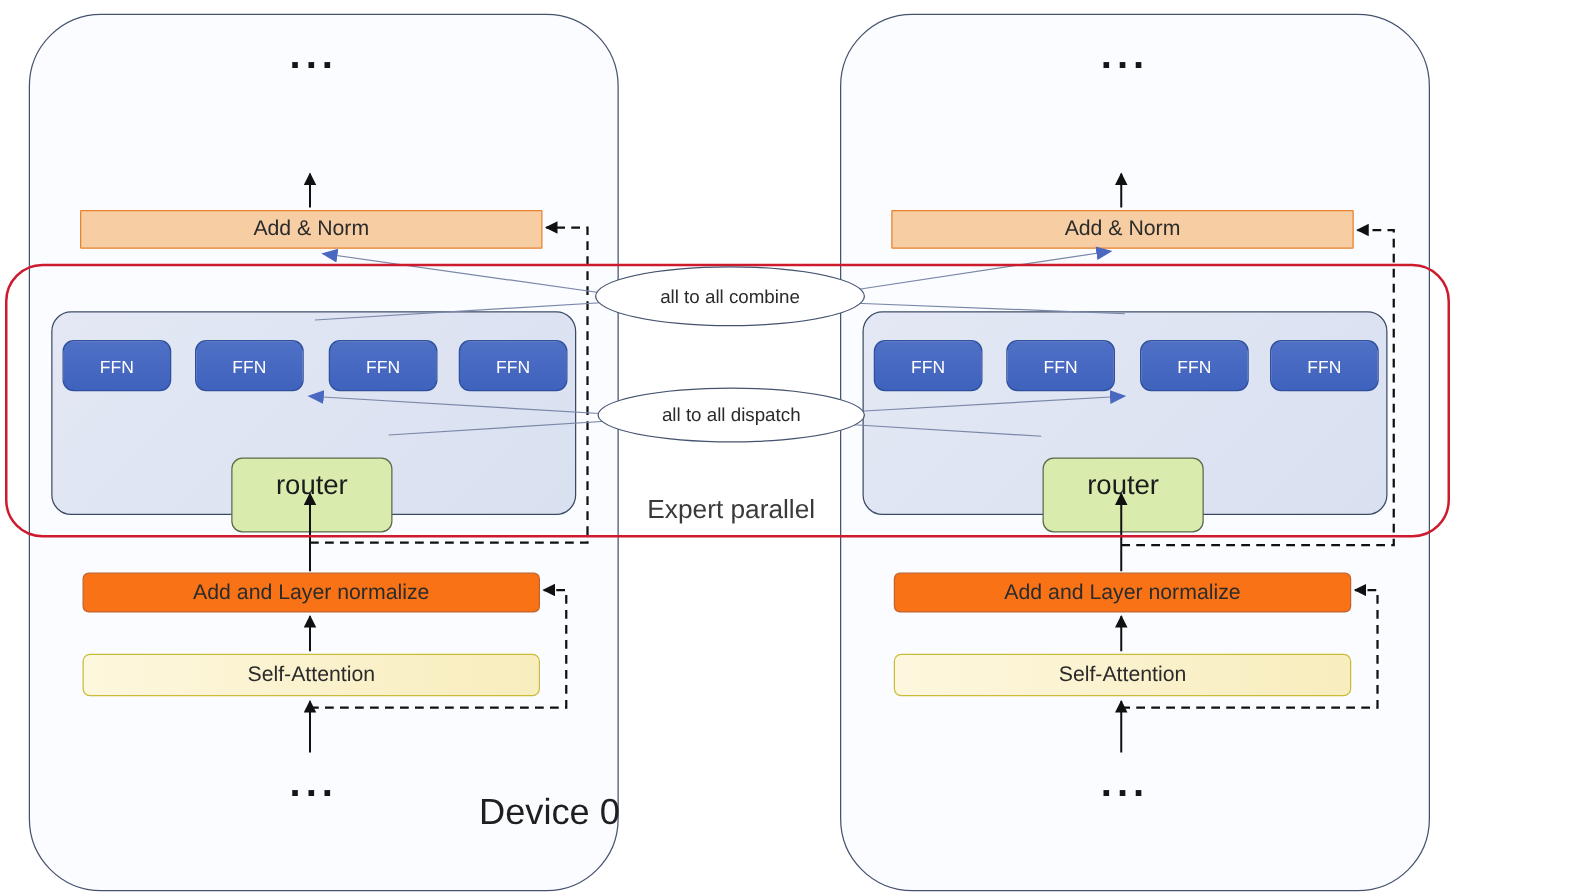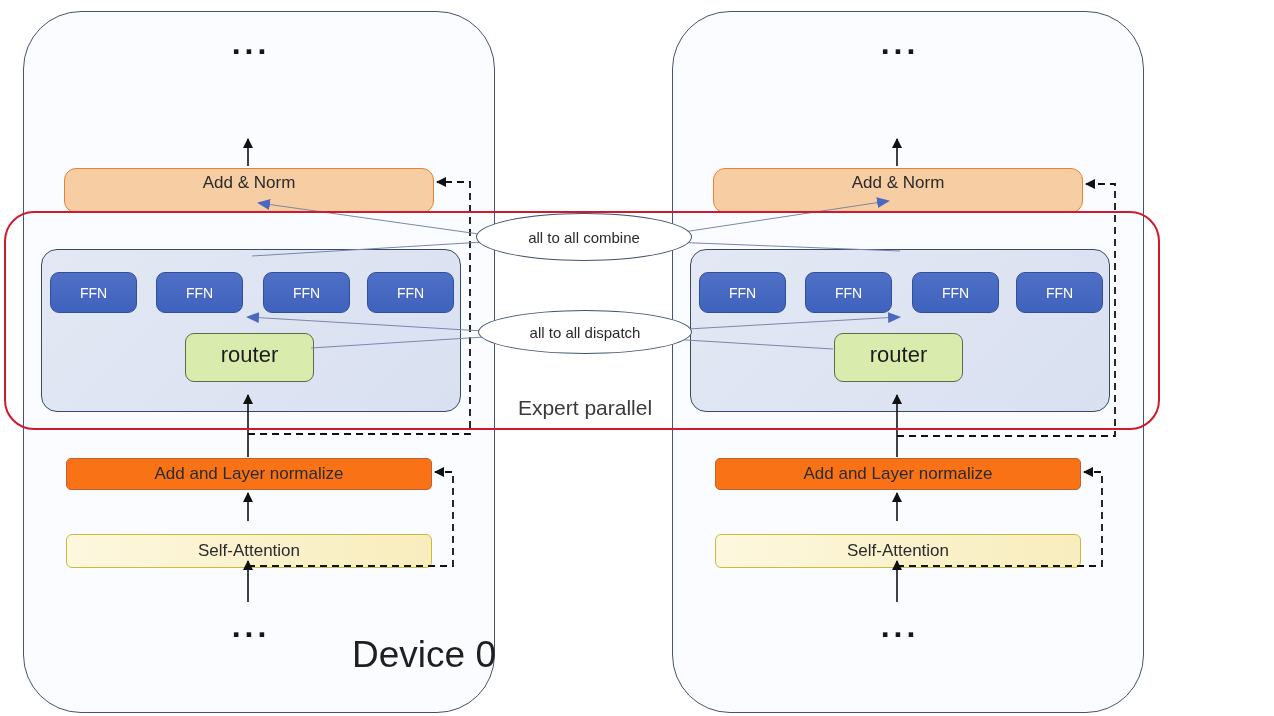--- a/index.html
+++ b/index.html
@@ -23,52 +23,52 @@
     line-height:34px; height:34px;
   }
   .dots.top { top:14px; }
   .dots.bottom { top:597px; }
 
   .box {
     position:absolute; box-sizing:border-box; text-align:center;
     font-size:17px; color:#2b2b2b;
   }
   .add-norm {
-    left:40px; top:156px; width:370px; height:45px; line-height:28px;
-    background:#f7cda3; border:1.8px solid #e8822f; border-radius:12px;
+    left:40px; top:156px; width:370px; height:31px; line-height:28px;
+    background:#f7cda3; border:1.8px solid #e8822f; border-radius:1px;
   }
   .add-layer {
     left:42px; top:446px; width:366px; height:32px; line-height:29px;
     background:#f97316; border:1.8px solid #c0632f; border-radius:5px;
   }
   .self-attn {
-    left:42px; top:522px; width:366px; height:34px; line-height:31px;
+    left:42px; top:511px; width:366px; height:34px; line-height:31px;
     background:linear-gradient(90deg,#fdf7de,#f8edbd);
     border:1.8px solid #c9bc39; border-radius:6px;
   }
   .expert {
     position:absolute; left:17px; top:237px; width:420px; height:163px;
     background:linear-gradient(135deg,#e3e8f4,#d9e0f0);
     border:1.6px solid #3a4a66; border-radius:16px; box-sizing:border-box;
   }
   .ffn {
     position:absolute; top:22px; width:87px; height:41px; line-height:41px;
     background:linear-gradient(180deg,#5070c6,#3f62bd);
     border:1px solid #2e4f9c; border-radius:9px;
     color:#ffffff; font-size:14px; text-align:center; box-sizing:border-box;
   }
   .ffn.f1 { left:8px; } .ffn.f2 { left:114px; } .ffn.f3 { left:221px; } .ffn.f4 { left:325px; }
   .router {
-    position:absolute; left:143px; top:83px; width:129px; height:49px; line-height:41px;
+    position:absolute; left:143px; top:116px; width:129px; height:60px; line-height:41px;
     background:#d9ecae; border:1.6px solid #5a6b4a; border-radius:9px;
     font-size:22px; text-align:center; color:#1c1c1c; box-sizing:border-box;
   }
   .device-label {
     position:absolute; left:290px; top:622px; width:182px; text-align:right;
-    font-size:37px; color:#1f1f1f;
+    font-size:29px; color:#1f1f1f;
   }
 
   
   .ellipse {
     position:absolute; background:#ffffff; border:1.5px solid #44536e;
     border-radius:50%; display:flex; align-items:center; justify-content:center;
     font-size:15px; color:#2a2a2a; box-sizing:border-box; z-index:6;
   }
   .ellipse.combine { left:476px; top:213px; width:216px; height:48px; }
   .ellipse.dispatch { left:478px; top:310px; width:214px; height:44px; }

